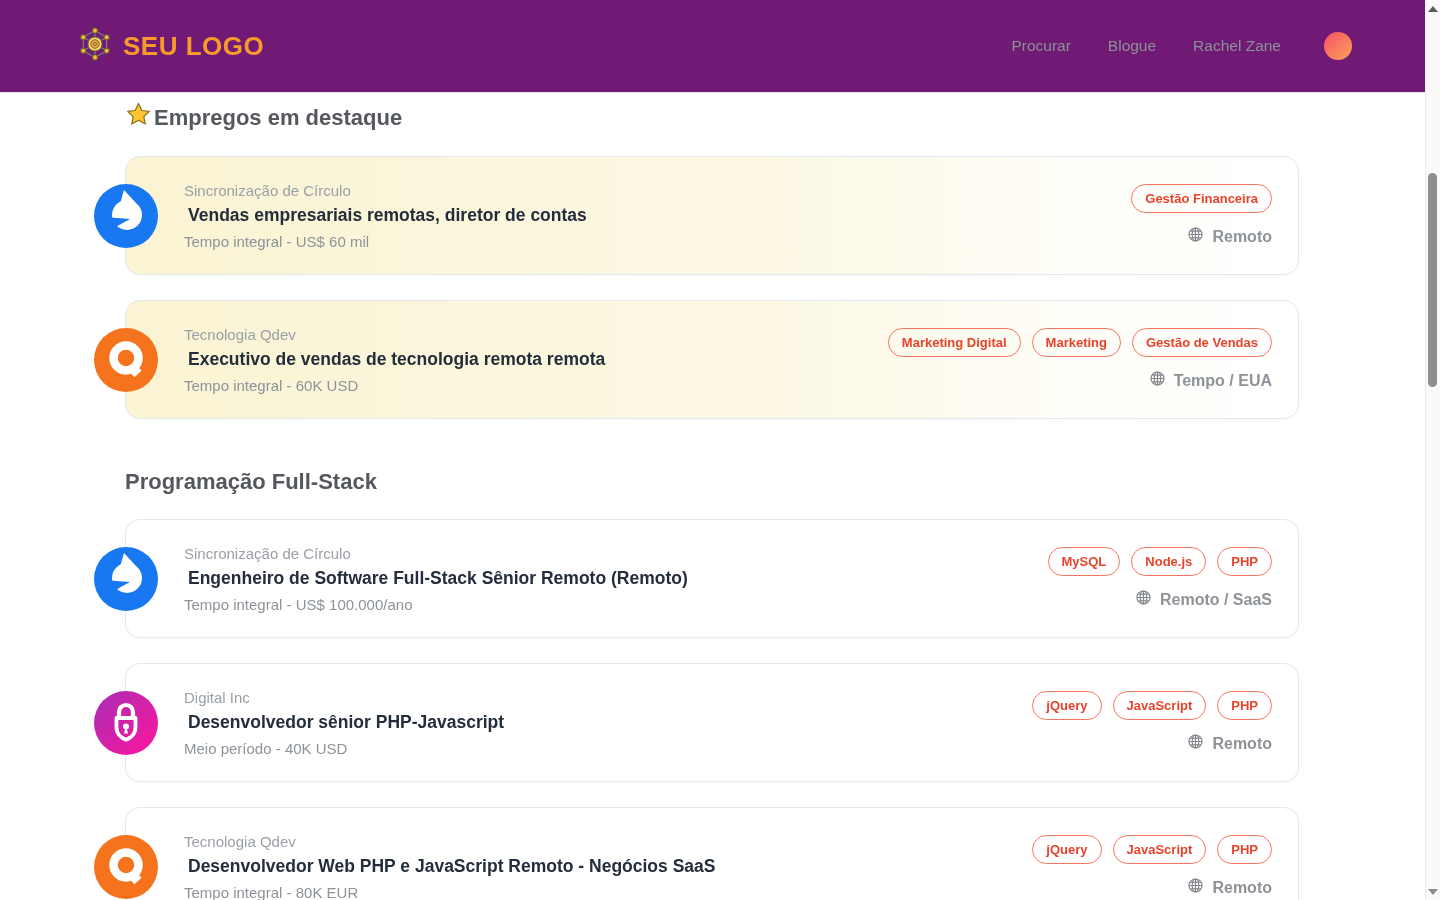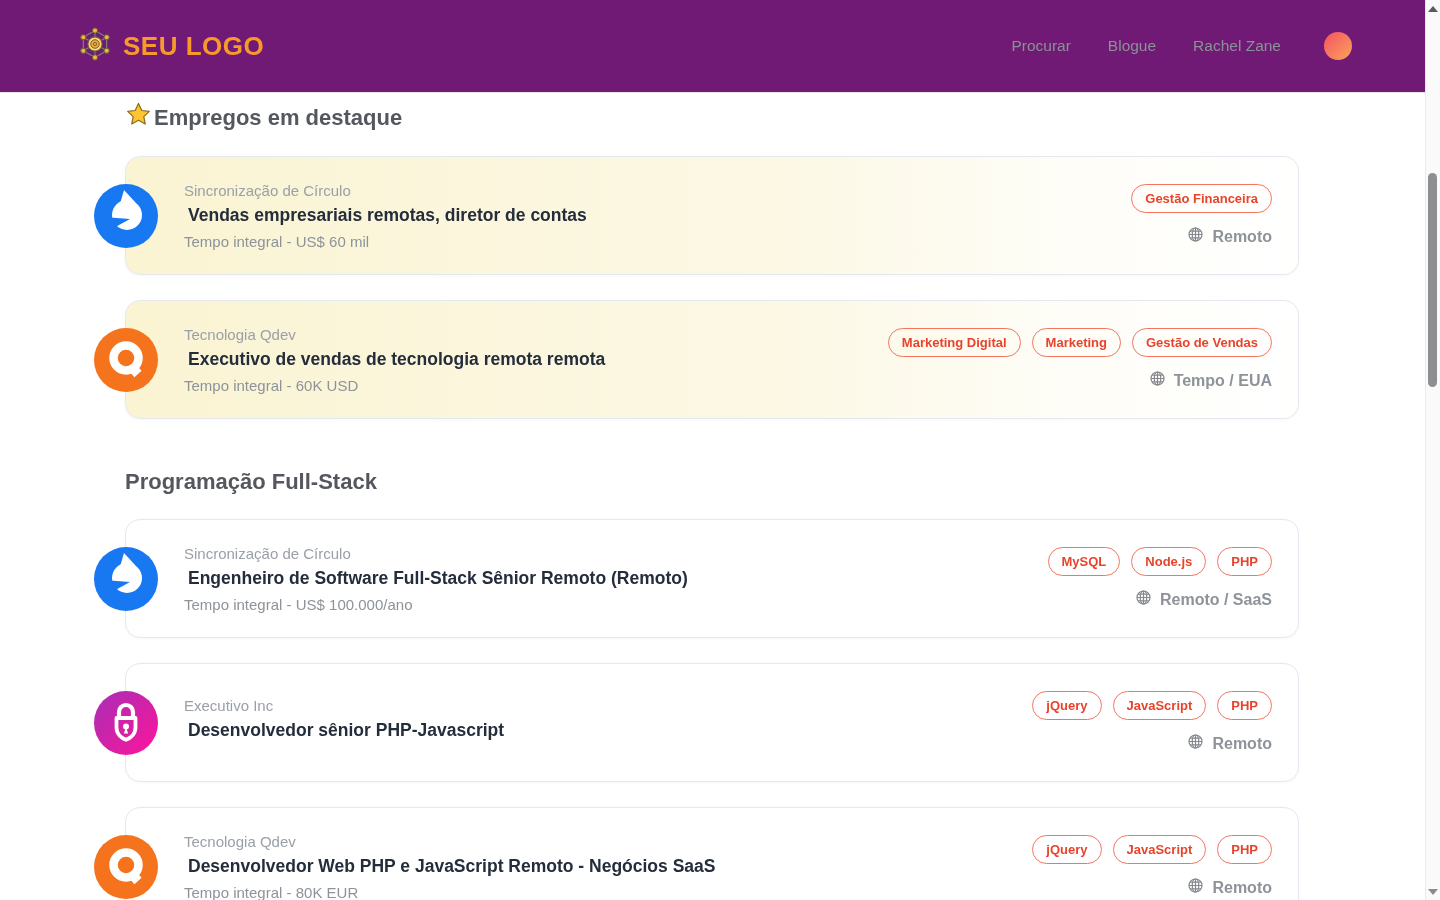--- a/index.html
+++ b/index.html
@@ -256,22 +256,23 @@
                   </linearGradient>
                 </defs>
                 <circle cx="32" cy="32" r="32" fill="url(#jfg)"></circle>
                 <path d="M25 26v-5a7 7 0 0 1 14 0v5" stroke="#ffffff" stroke-width="4.2" fill="none" stroke-linecap="round"></path>
                 <path d="M22.5 27h19v9.5c0 6.8-5.6 10.8-9.5 12.3-3.9-1.5-9.5-5.5-9.5-12.3z" fill="none" stroke="#ffffff" stroke-width="3.8" stroke-linejoin="round"></path>
                 <circle cx="32" cy="35.5" r="3" fill="#ffffff"></circle>
                 <path d="M32 36l-2.1 6.5h4.2z" fill="#ffffff"></path>
               </svg>
             </span>
     <div class="job-info">
-      <div class="company">Executivo Inc</div>
+      <div class="company">Digital Inc</div>
       <h3 class="job-title">Desenvolvedor sênior PHP-Javascript</h3>
+      <div class="meta">Meio período - 40K USD</div>
     </div>
     <div class="job-side">
       <div class="tags">
                 <span class="tag">jQuery</span>
                 <span class="tag">JavaScript</span>
                 <span class="tag">PHP</span>
               </div>
       <div class="location">
         <span>
           <svg width="17" height="17" viewBox="0 0 24 24" fill="none" stroke="#84888E" stroke-width="1.7">

